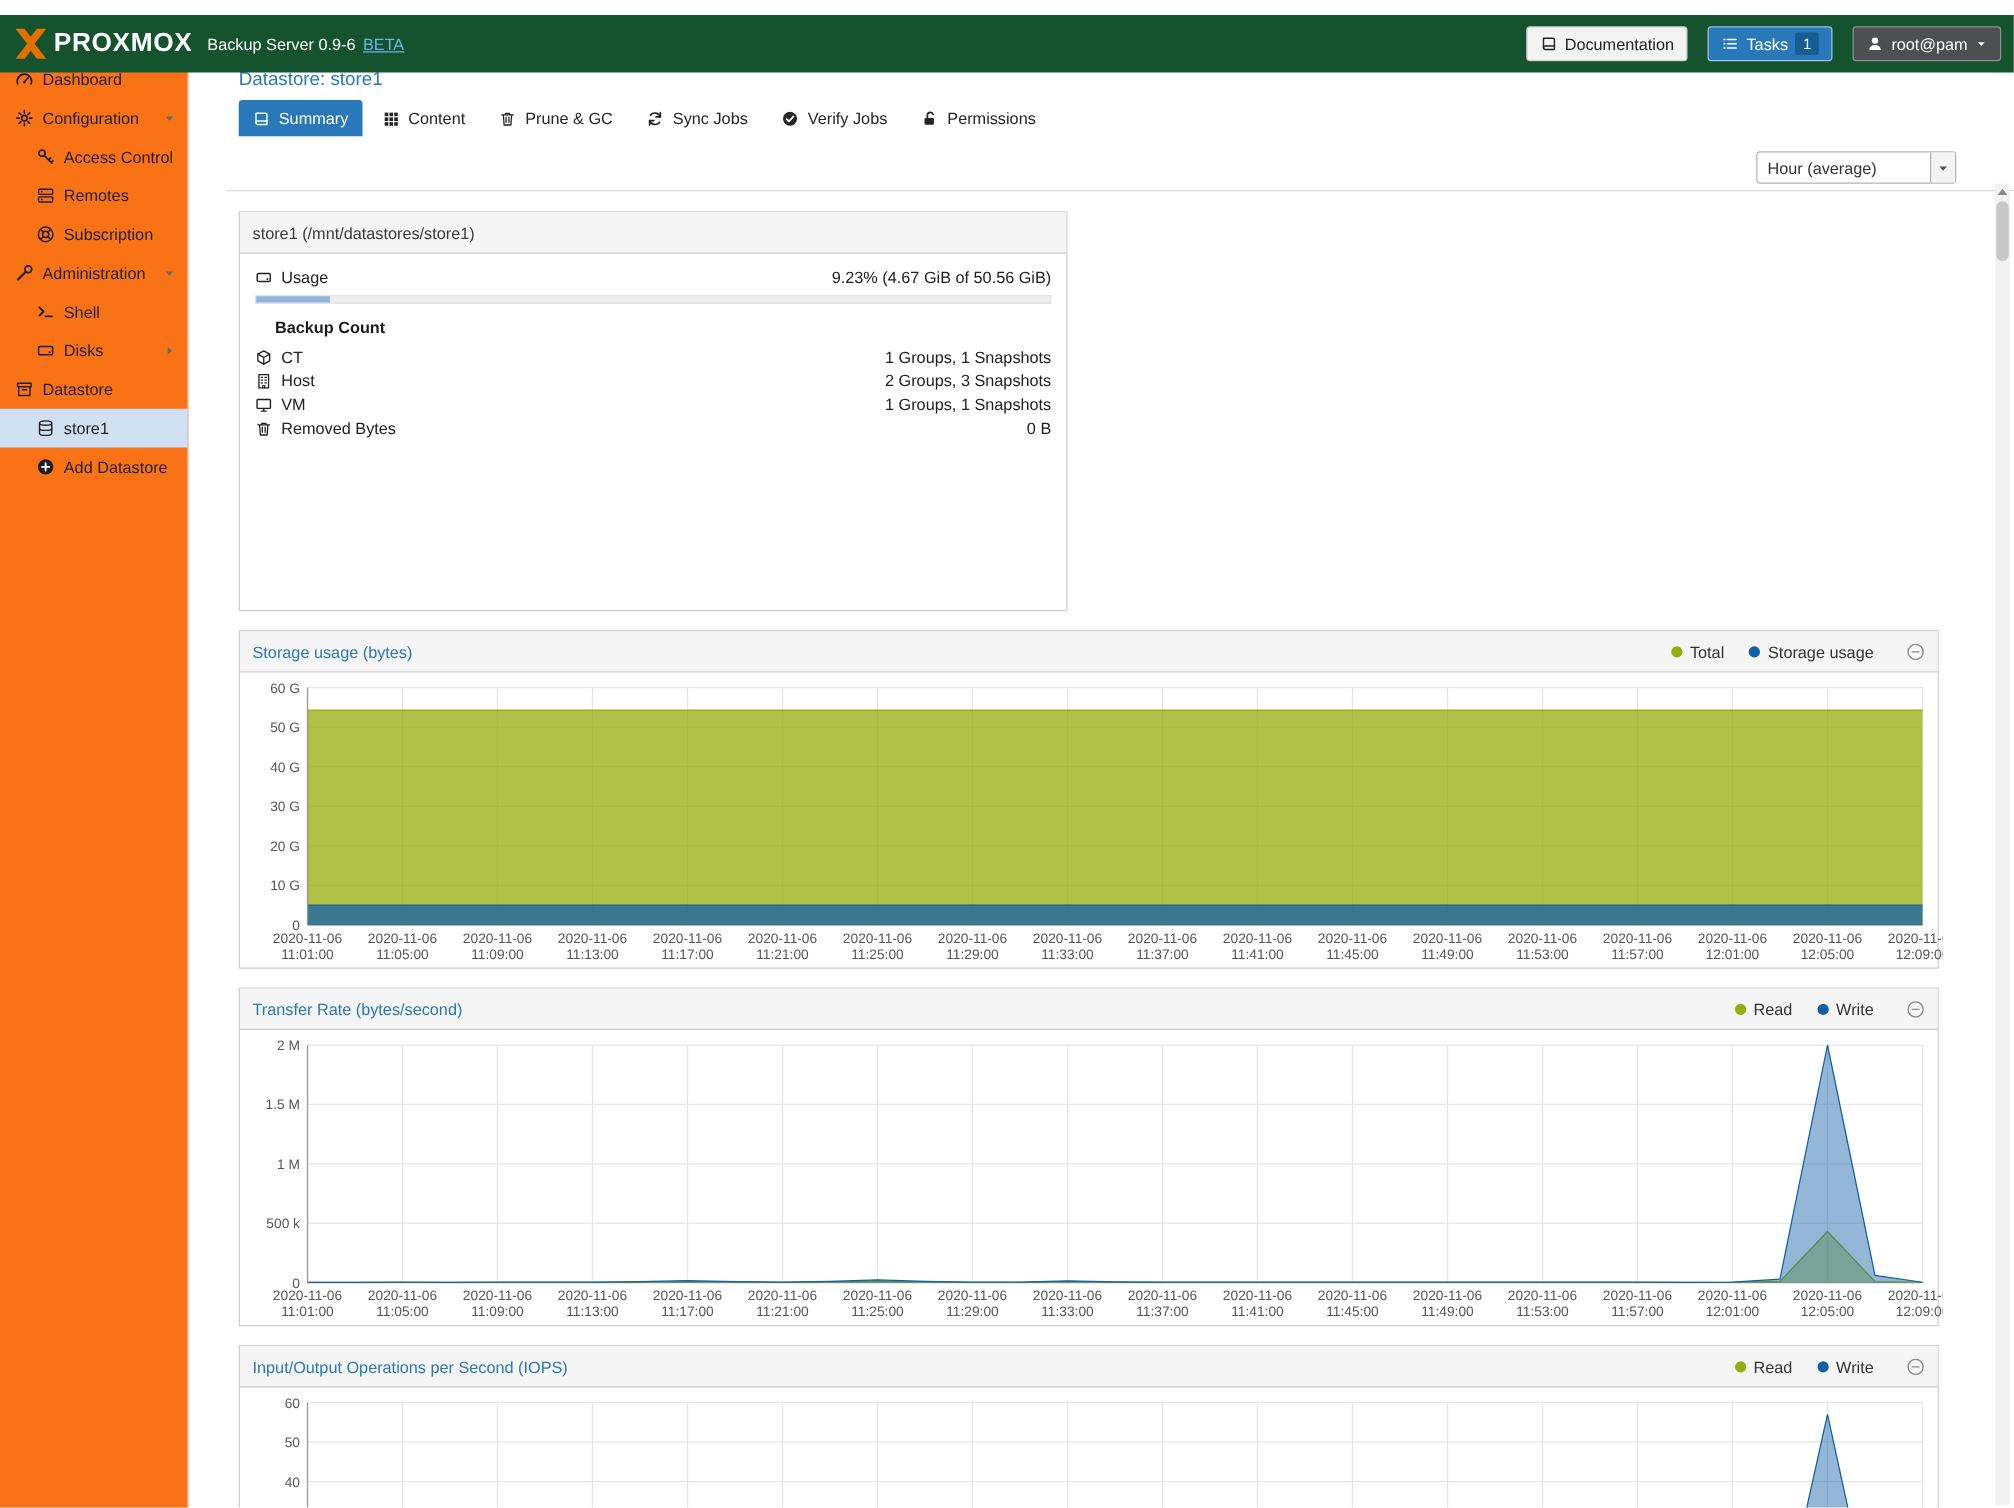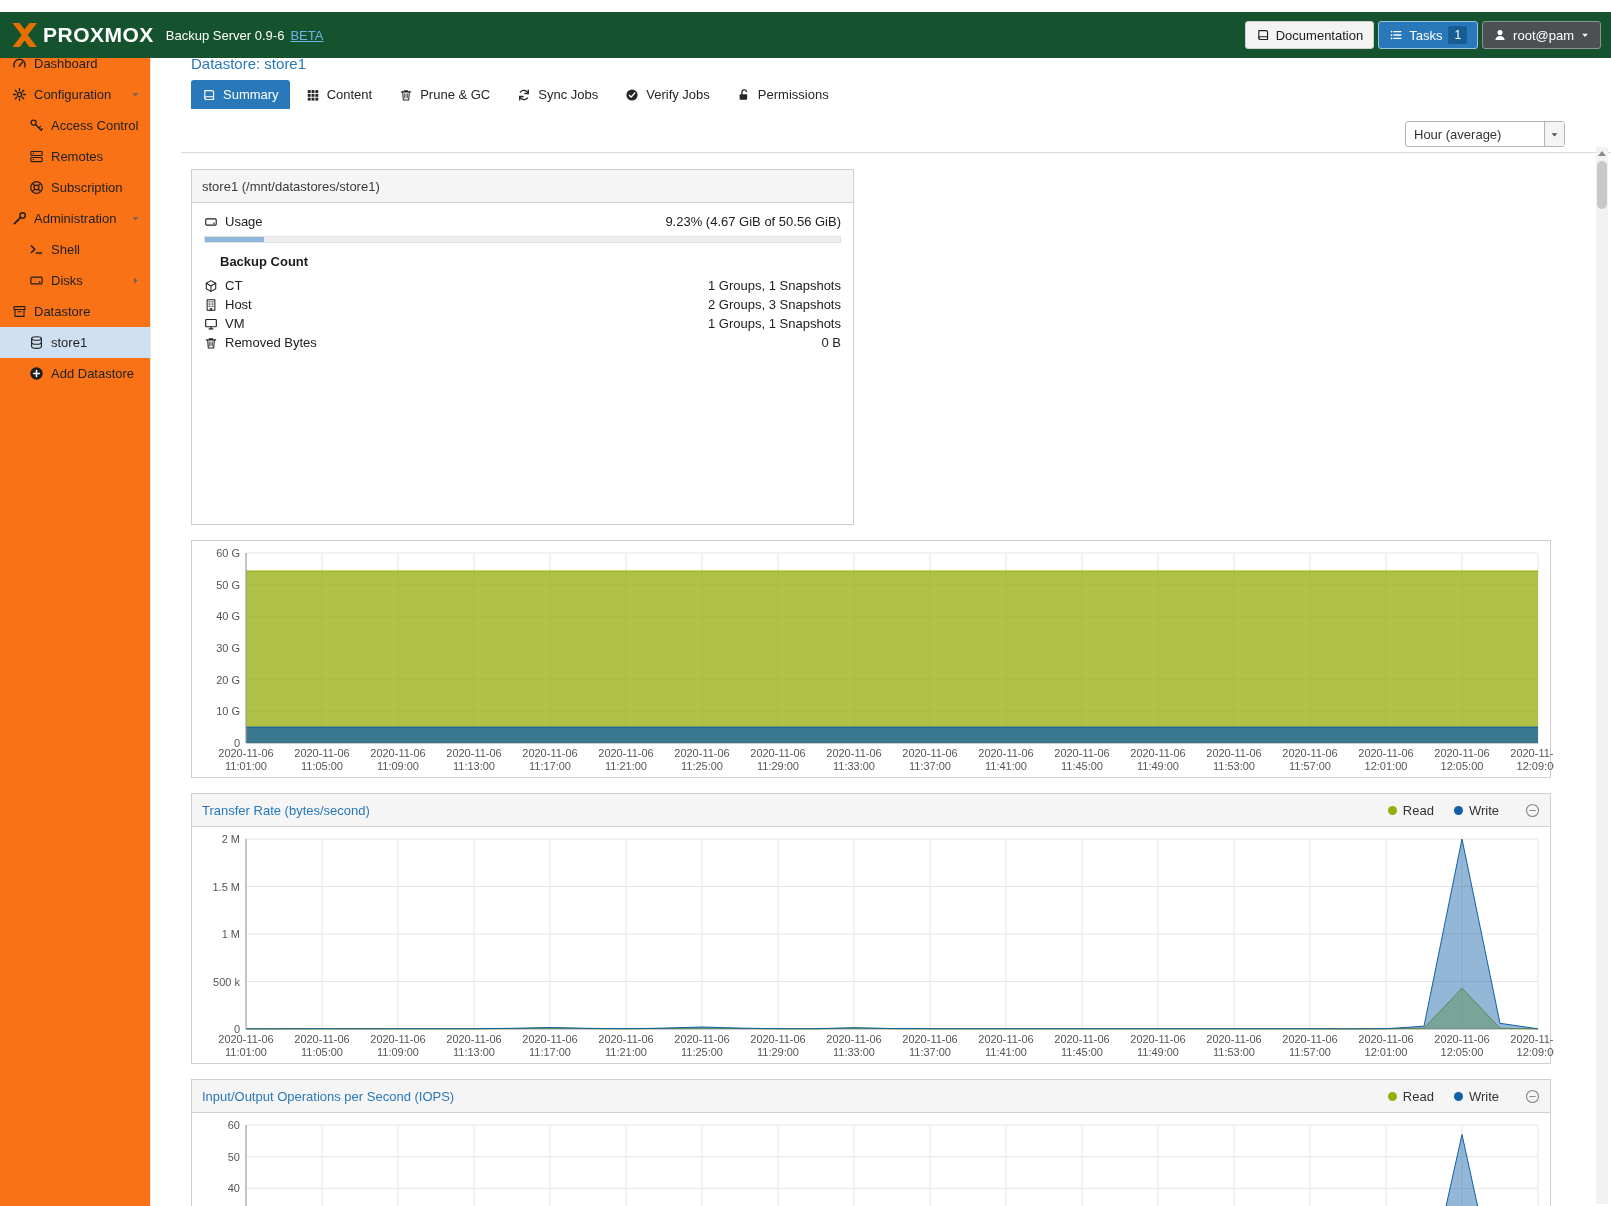--- a/index.html
+++ b/index.html
@@ -8,21 +8,21 @@
        font-family:"Liberation Sans","DejaVu Sans",sans-serif;font-size:13px;color:#212121}
 
   
   .topbar{position:absolute;top:12px;left:0;right:0;height:46px;background:#14532d;
           display:flex;align-items:center;padding:0 10px;z-index:5}
   .brand{display:flex;align-items:center;gap:3px}
   .logo{width:30px;height:30px}
   .brand-text{color:#fff;font-weight:bold;font-size:21px;letter-spacing:.5px}
   .product{color:#fff;margin-left:12px}
   .beta{color:#6db3e8;margin-left:6px;text-decoration:underline;cursor:pointer}
-  .topbar-right{margin-left:auto;display:flex;align-items:center;gap:4px}
+  .topbar-right{margin-left:auto;display:flex;align-items:center;gap:16px}
   .btn{display:inline-flex;align-items:center;gap:6px;height:28px;padding:0 10px;border-radius:3px;
        font-size:13px;border:1px solid transparent;cursor:pointer;font-family:inherit}
   .btn-light{background:#f3f3f3;border-color:#cfcfcf;color:#212121}
   .btn-tasks{background:#2878ba;border-color:#9cc3e5;color:#fff}
   .badge{background:#175d92;color:#fff;padding:1px 6px;border-radius:2px;font-size:12px;line-height:16px}
   .btn-user{background:#4d5053;border-color:#8e9194;color:#fff}
   .bi{display:inline-flex}
   .bi svg{width:14px;height:14px;display:block}
   .caret svg{width:10px;height:10px}
   .svgi{fill:none;stroke:currentColor;stroke-linecap:round;stroke-linejoin:round}
@@ -51,21 +51,21 @@
   .combo{width:160px;height:26px;border:1px solid #b3b3b3;border-radius:3px;display:flex;
          align-items:center;background:#fff;cursor:pointer}
   .combo-value{flex:1;padding:0 8px;color:#333}
   .combo-caret{width:20px;align-self:stretch;border-left:1px solid #b3b3b3;background:#f4f4f4;
                display:flex;align-items:center;justify-content:center;color:#555}
   .combo-caret svg{width:11px;height:11px}
 
   .view{padding:16px 10px 10px;margin-right:50px}
   .row1{display:flex;gap:13px;align-items:stretch}
   .panel{border:1px solid #cfcfcf;background:#fff;display:flex;flex-direction:column}
-  .summary-panel{width:663px;height:356px;flex:none}
+  .summary-panel{width:663px;height:320px;flex:none}
   .comment-panel{flex:1;height:278px}
   .panel-header{height:33px;flex:none;background:#f5f5f5;border-bottom:1px solid #cfcfcf;
                 display:flex;align-items:center;padding:0 10px;gap:10px}
   .panel-title{color:#3b3b3b}
   .chart-title{color:#2878ba}
   .header-tools{margin-left:auto;display:flex;gap:10px;color:#6f6f6f}
   .header-tools .bi svg{width:15px;height:15px}
   .panel-body{padding:8px 12px;flex:1}
   .usage-row{display:flex;align-items:center;padding:3px 0 7px}
   .lbl{display:flex;align-items:center;gap:7px}
@@ -425,20 +425,39 @@
                 </span>
          <span class="val">0 B</span>
        </div>
             </div>
         </div>
       </section>
 
     </div>
 
     <section class="panel chart-panel">
+      <div class="panel-header">
+        <span class="panel-title chart-title">Storage usage (bytes)</span>
+        <span class="legend">
+            <span class="legend-item">
+         <span class="dot" style="background:#94ae0a"></span>
+         <span>Total</span>
+       </span>
+            <span class="legend-item">
+         <span class="dot" style="background:#115fa6"></span>
+         <span>Storage usage</span>
+       </span>
+          </span>
+        <span class="collapse">
+            <svg class="svgi" viewBox="0 0 16 16">
+              <circle cx="8" cy="8" r="6.4" stroke-width="1.2"></circle>
+              <path d="M5.1 8h5.8" stroke-width="1.2"></path>
+            </svg>
+          </span>
+      </div>
       <div class="chart-mount">
           <svg width="1358" height="232" style="overflow:hidden">
             <line x1="50" y1="8" x2="50" y2="198" stroke="#e5e5e5"></line>
             <line x1="126" y1="8" x2="126" y2="198" stroke="#e5e5e5"></line>
             <line x1="202" y1="8" x2="202" y2="198" stroke="#e5e5e5"></line>
             <line x1="278" y1="8" x2="278" y2="198" stroke="#e5e5e5"></line>
             <line x1="354" y1="8" x2="354" y2="198" stroke="#e5e5e5"></line>
             <line x1="430" y1="8" x2="430" y2="198" stroke="#e5e5e5"></line>
             <line x1="506.00000000000006" y1="8" x2="506.00000000000006" y2="198" stroke="#e5e5e5"></line>
             <line x1="582" y1="8" x2="582" y2="198" stroke="#e5e5e5"></line>

